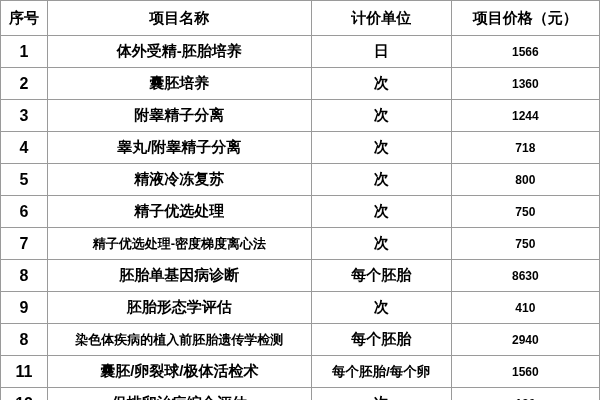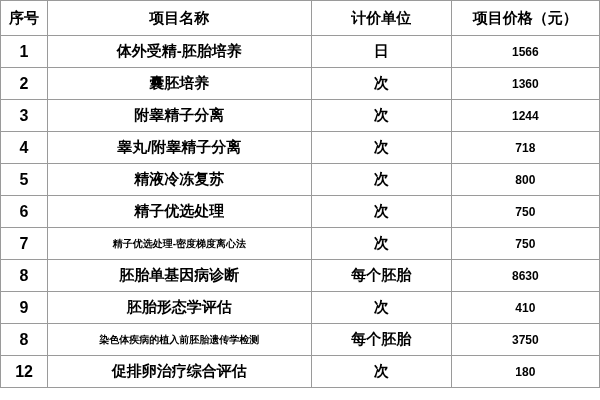--- a/index.html
+++ b/index.html
@@ -46,21 +46,21 @@
     font-weight: bold;
   }
   td.cell-name {
     font-size: 15px;
     font-weight: bold;
     letter-spacing: 0px;
     white-space: nowrap;
     overflow: hidden;
   }
   td.cell-name.tight {
-    font-size: 10px;
+    font-size: 13px;
   }
   td.cell-unit {
     font-size: 15px;
     font-weight: bold;
     white-space: nowrap;
     overflow: hidden;
   }
   td.cell-unit.tight {
     font-size: 13.5px;
   }
@@ -139,21 +139,27 @@
       <tr>
         <td class="cell-index">9</td>
         <td class="cell-name">胚胎形态学评估</td>
         <td class="cell-unit">次</td>
         <td class="cell-price">410</td>
       </tr>
       <tr>
         <td class="cell-index">8</td>
         <td class="cell-name tight">染色体疾病的植入前胚胎遗传学检测</td>
         <td class="cell-unit">每个胚胎</td>
-        <td class="cell-price">3750</td>
+        <td class="cell-price">2940</td>
+      </tr>
+      <tr>
+        <td class="cell-index">11</td>
+        <td class="cell-name">囊胚/卵裂球/极体活检术</td>
+        <td class="cell-unit tight">每个胚胎/每个卵</td>
+        <td class="cell-price">1560</td>
       </tr>
       <tr>
         <td class="cell-index">12</td>
         <td class="cell-name">促排卵治疗综合评估</td>
         <td class="cell-unit">次</td>
         <td class="cell-price">180</td>
       </tr>
     </tbody>
 </table>
 

